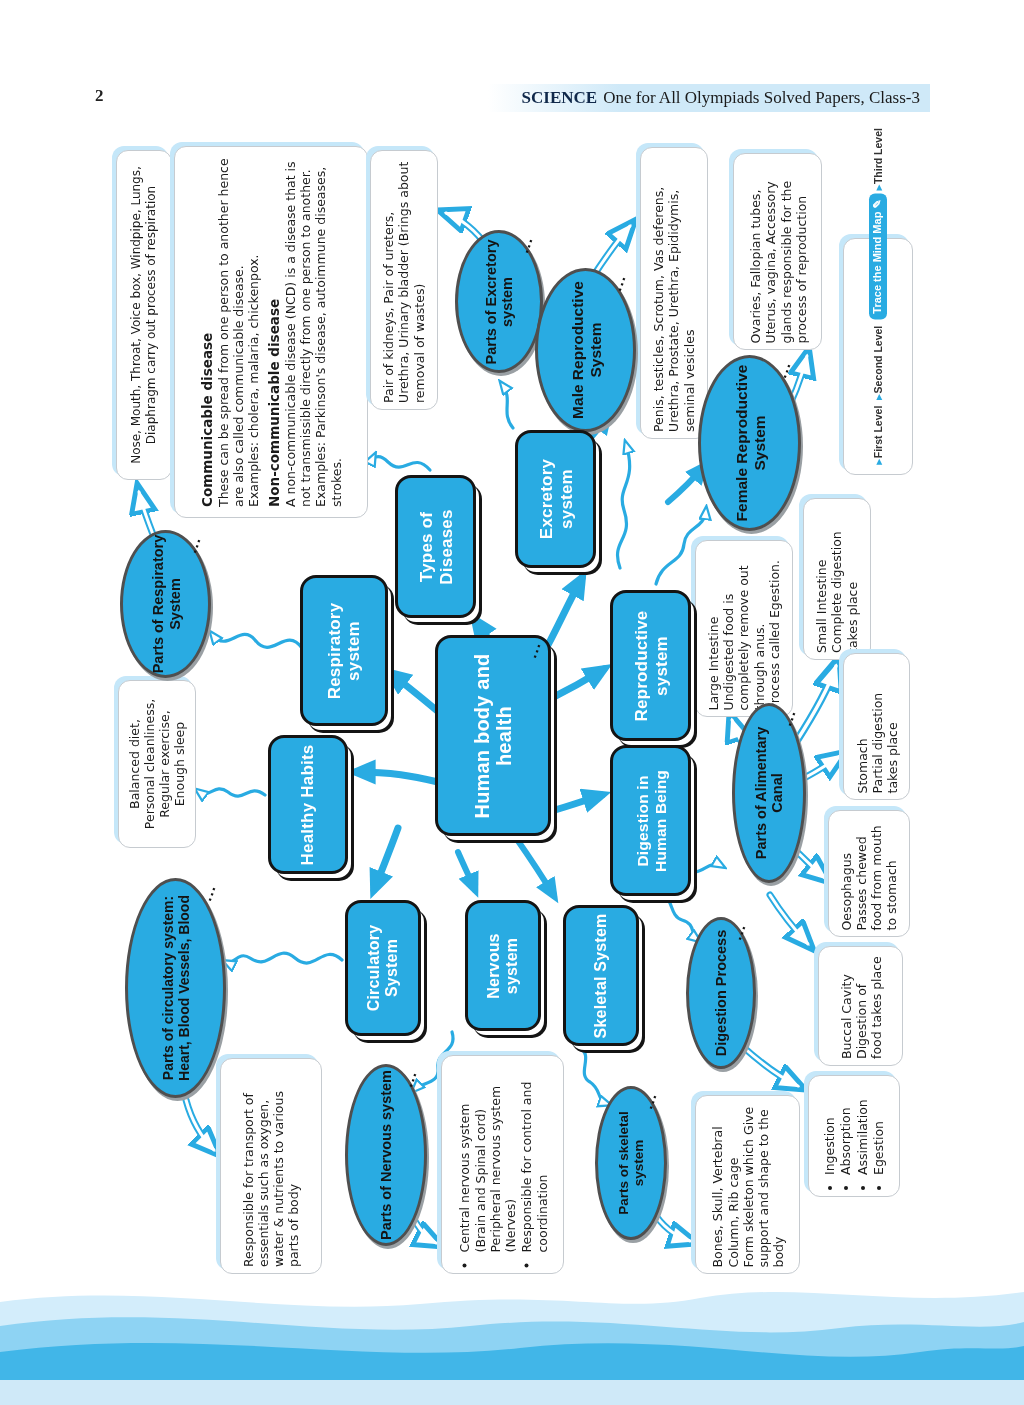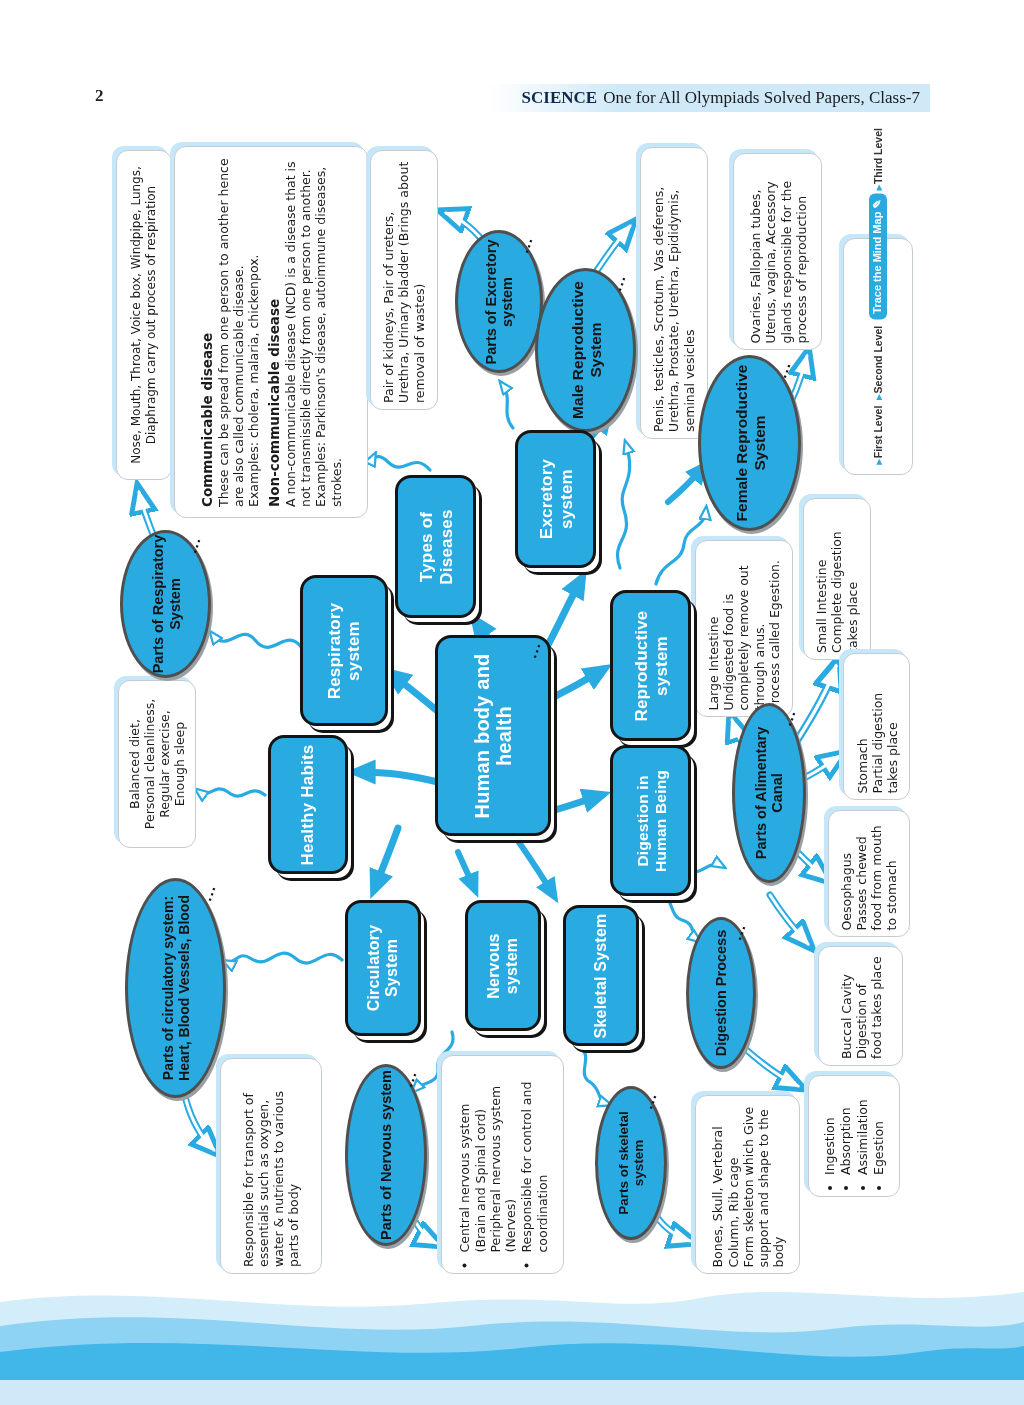--- a/index.html
+++ b/index.html
@@ -47,21 +47,21 @@
                  font-size:12px;letter-spacing:1px;transform:rotate(-70deg);right:2px;top:6px;}
 </style>
 </head>
 <body>
 
 <div id="canvas">
 
   <div class="abs pgnum" style="left:95px;top:86px;">2</div>
   <div class="abs hband" style="left:488px;top:84px;width:442px;height:28px;">
     <b>SCIENCE</b>
-    <span>One for All Olympiads Solved Papers, Class-7</span>
+    <span>One for All Olympiads Solved Papers, Class-3</span>
   </div>
 
   <svg class="abs" style="left:0;top:0;" width="1024" height="1405" viewBox="0 0 1024 1405">
     <defs>
       <marker id="ms" markerWidth="4.6" markerHeight="4" refX="2.8" refY="1.8" orient="auto">
         <path d="M0,0 L4.2,1.8 L0,3.6 z" fill="#29abe2"></path>
       </marker>
       <marker id="mo" markerWidth="5" markerHeight="4.6" refX="3.2" refY="2" orient="auto">
         <path d="M0.3,0.3 L4.5,2 L0.3,3.7 z" fill="#fff" stroke="#29abe2" stroke-width="0.7"></path>
       </marker>

